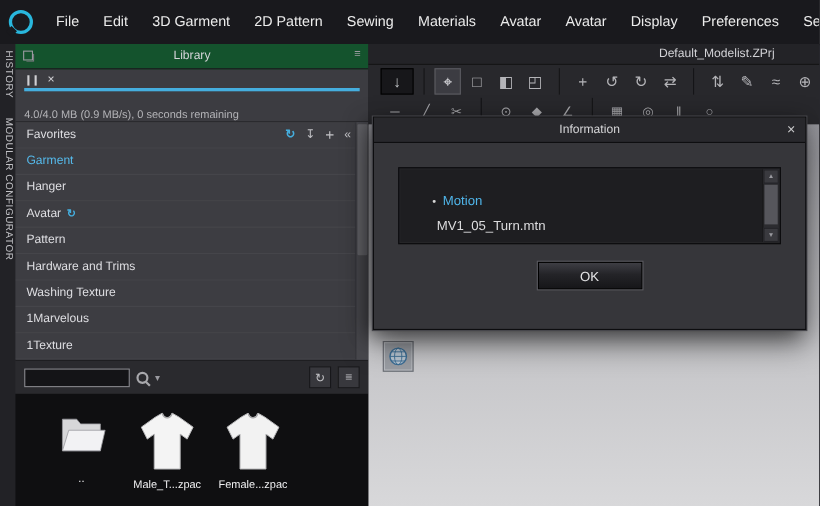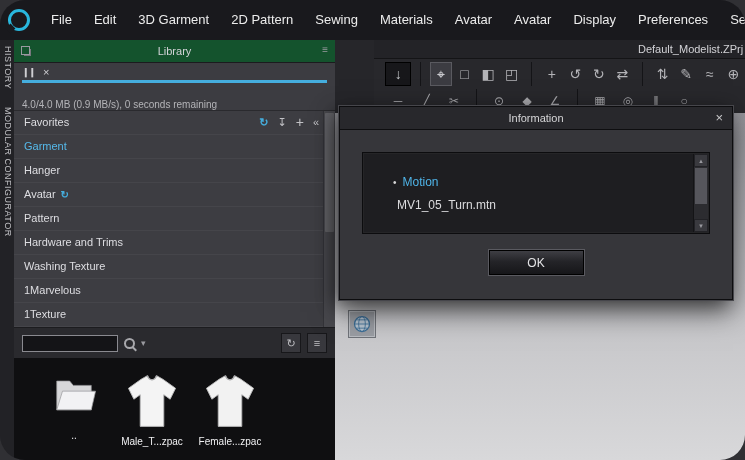--- a/index.html
+++ b/index.html
@@ -1,17 +1,17 @@
 <!DOCTYPE html>
 <html><head>
 <meta charset="utf-8">
 <style>
   html,body{margin:0;padding:0;background:#303034;}
   .app{position:relative;width:745px;height:460px;overflow:hidden;background:#2a2a2e;
-       font-family:"Liberation Sans",sans-serif;-webkit-font-smoothing:antialiased;user-select:none;border-radius:25px;}
+       font-family:"Liberation Sans",sans-serif;-webkit-font-smoothing:antialiased;user-select:none;}
 
   
   .menubar{position:absolute;left:0;top:0;width:745px;height:40px;background:#19191d;
            border-bottom:1px solid #000;display:flex;align-items:center;white-space:nowrap;overflow:hidden;}
   .logo{position:relative;width:16px;height:16px;margin:0 10px 0 8px;border:3px solid #29b7dd;border-radius:50%;flex:0 0 auto;}
   .logo::after{content:"";position:absolute;width:7px;height:7px;background:#19191d;left:-4px;bottom:-4px;transform:rotate(45deg);}
   .menu-item{padding:0 11px;font-size:13px;color:#ececec;line-height:40px;cursor:default;}
 
   
   .left-rail{position:absolute;left:0;top:40px;width:14px;bottom:0;background:#222226;border-right:1px solid #141416;}
@@ -54,21 +54,21 @@
   .search-spacer{flex:1;}
   .sq-btn{width:18px;height:18px;background:#38383d;border:1px solid #17171a;color:#c0c0c4;font-size:11px;
           display:flex;align-items:center;justify-content:center;cursor:default;}
 
   .thumbs{flex:1;background:#0f0f11;display:flex;align-items:flex-start;gap:10px;padding:14px 0 0 26px;}
   .thumb{width:68px;display:flex;flex-direction:column;align-items:center;cursor:default;}
   .thumb-label{font-size:10px;color:#f0f0f2;margin-top:6px;max-width:68px;overflow:hidden;white-space:nowrap;}
   .thumb.folder .thumb-label{margin-top:14px;}
 
   
-  .main{position:absolute;left:335px;top:40px;right:0;bottom:0;background:#26262a;padding-left:39px;}
+  .main{position:absolute;left:335px;top:40px;right:0;bottom:0;background:#26262a;}
   .doc-title{position:relative;height:18px;background:#232327;border-bottom:1px solid #141416;}
   .doc-title span{position:absolute;left:264px;top:3px;font-size:11px;color:#d2d2d6;}
   .toolbar{height:54px;background:#28282c;border-bottom:1px solid #151518;padding-left:10px;}
   .tool-row{display:flex;align-items:center;height:30px;}
   .tool-row.row2{height:24px;}
   .tool{width:26px;height:24px;display:flex;align-items:center;justify-content:center;
         font-size:14px;color:#b4b4b8;margin:0 1px;cursor:default;border:1px solid transparent;box-sizing:border-box;}
   .tool-row.row2 .tool{height:20px;font-size:12px;color:#a8a8ac;}
   .tool.pressed{width:32px;background:#17171a;border:1px solid #000;color:#c4c6c9;}
   .tool.active{background:#3c3c42;border:1px solid #5a5a60;color:#e2e2e6;}
@@ -78,21 +78,21 @@
             background:linear-gradient(180deg,#94949a 0%,#c6c6c9 60%,#d8d8da 100%);}
   .globe-btn{position:absolute;left:13px;top:197px;width:26px;height:26px;background:#9a9da3;
              border:1px solid #6f7278;box-shadow:inset 0 0 0 1px #b8bbc0;display:flex;align-items:center;justify-content:center;}
 
   
   .dialog{position:absolute;left:4px;top:66px;width:392px;height:192px;background:#36363a;
           border:1px solid #0d0d0f;box-shadow:0 0 0 1px #46464b,0 12px 26px rgba(0,0,0,0.55),-6px 4px 16px rgba(0,0,0,0.35);}
   .dialog-header{position:relative;height:22px;background:#28282c;border-bottom:1px solid #0e0e10;
                  display:flex;align-items:center;justify-content:center;font-size:11px;color:#d6d6d8;}
   .dialog-close{position:absolute;right:9px;top:3px;font-size:13px;color:#c8c8ca;cursor:default;}
-  .msg-box{position:relative;margin:22px 22px 0 22px;height:82px;background:#1e1e21;border:1px solid #0c0c0e;
+  .msg-box{position:relative;margin:22px 22px 0 22px;height:70px;background:#1e1e21;border:1px solid #0c0c0e;
            box-shadow:inset 0 0 0 1px rgba(255,255,255,0.03);box-sizing:border-box;overflow:hidden;}
   .msg-line1{margin-top:22px;padding-left:30px;font-size:12px;}
   .msg-line1 .bullet{color:#d8d8d8;font-size:10px;margin-right:6px;}
   .msg-line1 .motion{color:#4fb4e8;}
   .msg-line2{margin-top:9px;padding-left:34px;font-size:12px;color:#dcdcde;}
   .msg-scroll{position:absolute;right:1px;top:1px;bottom:1px;width:14px;background:#2c2c30;border-left:1px solid #141416;}
   .sb-btn{position:absolute;left:0;width:14px;height:13px;background:#3a3a3f;color:#9a9aa0;font-size:6px;
           display:flex;align-items:center;justify-content:center;box-sizing:border-box;border:1px solid #222226;}
   .sb-btn.up{top:0;}
   .sb-btn.down{bottom:0;}

